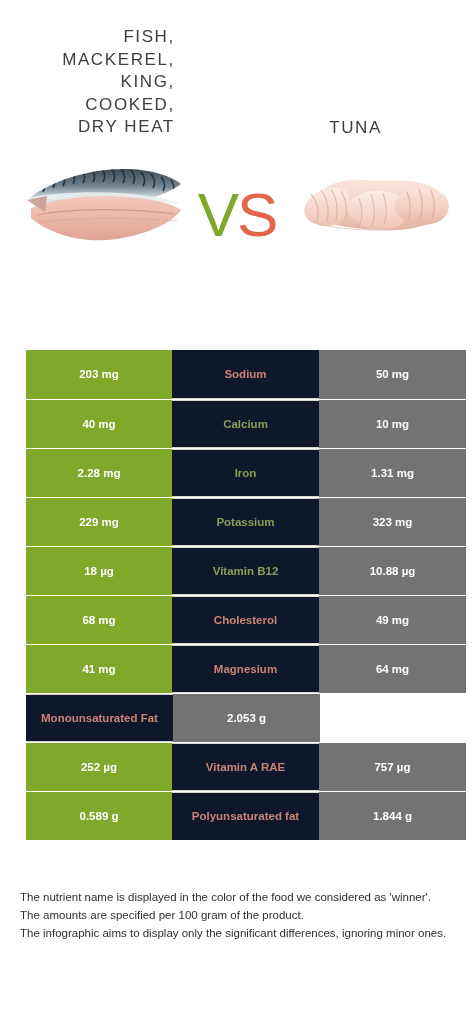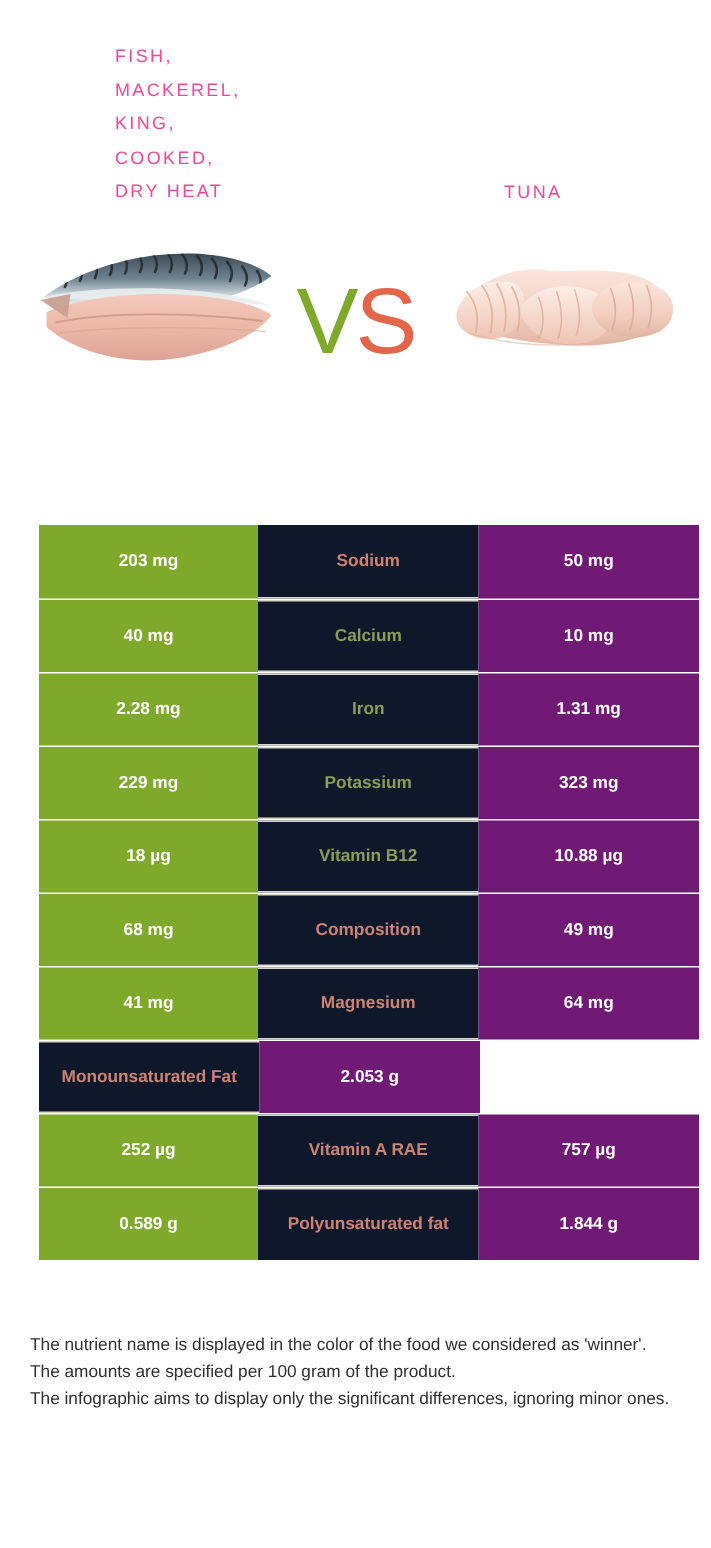--- a/index.html
+++ b/index.html
@@ -23,26 +23,26 @@
     padding-top: 14px;
     box-sizing: border-box;
   }
   .header-col {
     width: 237px;
     display: flex;
     align-items: flex-start;
     justify-content: center;
   }
   .food-title {
-    font-size: 12px;
+    font-size: 17px;
     line-height: 22.5px;
     font-weight: 300;
     letter-spacing: 1.6px;
-    color: #ec4899;
-    text-align: left;
+    color: #404040;
+    text-align: right;
     text-transform: uppercase;
     white-space: pre-line;
     font-family: "Liberation Sans", sans-serif;
   }
   .title-left { padding-top: 12px; }
   .title-right { padding-top: 103px; }
 
   
   .versus-strip {
     position: relative;
@@ -117,21 +117,21 @@
     width: 147px;
     background: #0f172a;
     border-top: 1px solid #d7d7cc;
     border-bottom: 1px solid #d7d7cc;
     padding: 0 4px;
   }
   .row:first-child .cell-mid { border-top: none; }
   .row:last-child  .cell-mid { border-bottom: none; }
   .cell-right {
     width: 147px;
-    background: #701a75;
+    background: #737373;
     color: #ffffff;
   }
   .mid-green  { color: #8a9e55; }
   .mid-orange { color: #cd8373; }
 
   
   .footnotes {
     position: absolute;
     left: 0;
     top: 888px;
@@ -286,21 +286,21 @@
   </div>
 
   <div class="row">
     <div class="cell cell-left">18 µg</div>
     <div class="cell cell-mid mid-green">Vitamin B12</div>
     <div class="cell cell-right">10.88 µg</div>
   </div>
 
   <div class="row">
     <div class="cell cell-left">68 mg</div>
-    <div class="cell cell-mid mid-orange">Composition</div>
+    <div class="cell cell-mid mid-orange">Cholesterol</div>
     <div class="cell cell-right">49 mg</div>
   </div>
 
   <div class="row">
     <div class="cell cell-left">41 mg</div>
     <div class="cell cell-mid mid-orange">Magnesium</div>
     <div class="cell cell-right">64 mg</div>
   </div>
 
   <div class="row">

